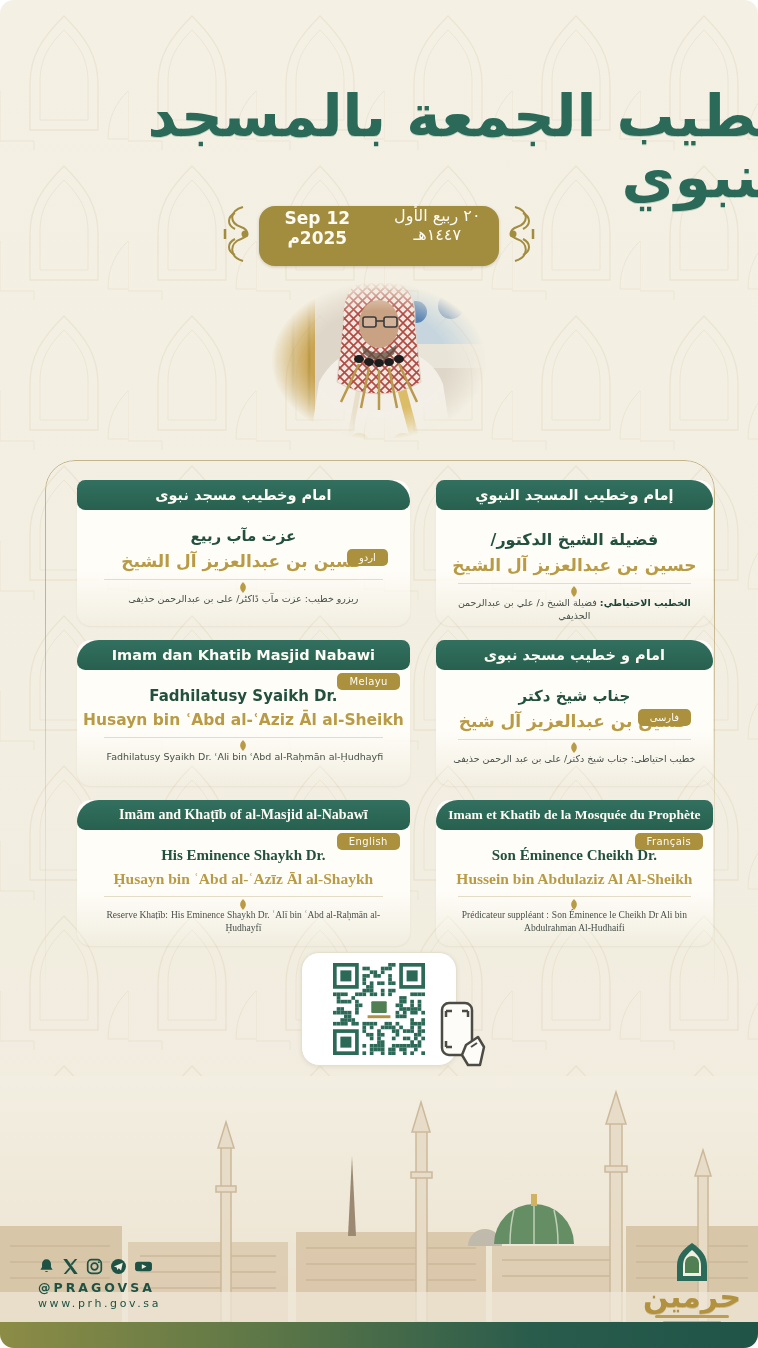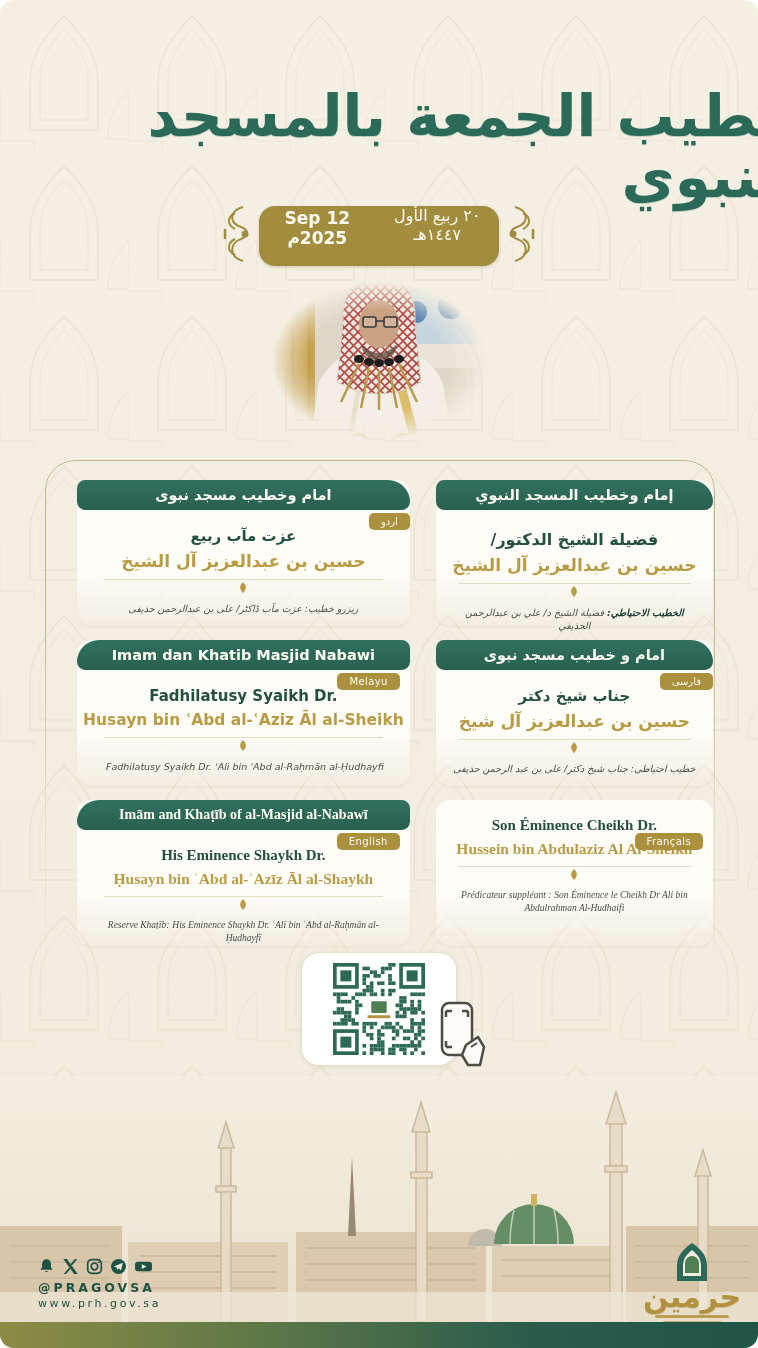--- a/index.html
+++ b/index.html
@@ -64,29 +64,29 @@
     background:linear-gradient(180deg,#32705f,#28604f);
     border-radius:9px 9px 9px 9px;white-space:nowrap;overflow:hidden;
   }
   .card--rtl{direction:rtl;}
   .card--rtl .card-header{border-radius:9px 24px 9px 9px;}
   .card--ltr .card-header{border-radius:24px 9px 9px 9px;}
   .lang-badge{
     position:absolute;top:33px;right:10px;background:#ab913e;color:#fcfaf2;
     font-size:10px;padding:3px 12px;border-radius:5px;letter-spacing:.4px;
   }
-  .card--rtl .lang-badge{right:0;left:auto;}
+  .card--rtl .lang-badge{right:22px;left:auto;margin-top:36px;}
   .card-honorific{margin:17px 8px 0;color:#23503f;font-weight:bold;font-size:15px;}
   .card--arabic .card-honorific{margin-top:20px;font-size:16px;}
   .card-name{margin:6px 6px 0;color:#b99b46;font-weight:bold;font-size:17px;white-space:nowrap;}
   .card--english .card-name,.card--french .card-name{font-size:15.5px;}
   .card--malay .card-name{font-size:15.5px;}
   .card-divider{position:relative;margin:8px auto 2px;width:84%;border-top:1px solid #e3dcc6;}
   .leaf{position:absolute;left:50%;top:-1px;transform:translateX(-50%);}
-  .card-reserve{margin:22px 14px 0;font-size:9.5px;color:#474f48;line-height:1.4;font-style:italic;}
+  .card-reserve{margin:12px 14px 0;font-size:9.5px;color:#474f48;line-height:1.4;}
   .reserve-label{margin-inline-end:3px;}
   .card--arabic .reserve-label{font-weight:bold;color:#1e4236;}
   .card--english .card-header,.card--english .card-honorific,.card--english .card-name,.card--english .card-reserve,
   .card--french .card-header,.card--french .card-honorific,.card--french .card-name,.card--french .card-reserve{
     font-family:"Liberation Serif",serif;
   }
   .card--french .card-header{font-size:13.5px;}
   .card--english .card-header{font-size:14px;}
 
   
@@ -265,20 +265,21 @@
       <div class="card-name">Ḥusayn bin ʿAbd al-ʿAzīz Āl al-Shaykh</div>
       <div class="card-divider">
           <span class="leaf"><svg width="12" height="12" viewBox="0 0 12 12">
               <path d="M6,0 C9,3 10.5,6.5 6,11 C1.5,6.5 3,3 6,0 Z" fill="#b99b46"></path>
             </svg></span>
         </div>
       <p class="card-reserve"><span class="reserve-label">Reserve Khaṭīb:</span><span>His Eminence Shaykh Dr. ʿAlī bin ʿAbd al-Raḥmān al-Ḥudhayfī</span></p>
     </div>
 
     <div class="card card--ltr card--french">
+      <div class="card-header">Imam et Khatib de la Mosquée du Prophète</div>
       <span class="lang-badge">Français</span>
       <div class="card-honorific">Son Éminence Cheikh Dr.</div>
       <div class="card-name">Hussein bin Abdulaziz Al Al-Sheikh</div>
       <div class="card-divider">
           <span class="leaf"><svg width="12" height="12" viewBox="0 0 12 12">
               <path d="M6,0 C9,3 10.5,6.5 6,11 C1.5,6.5 3,3 6,0 Z" fill="#b99b46"></path>
             </svg></span>
         </div>
       <p class="card-reserve"><span class="reserve-label">Prédicateur suppléant :</span><span>Son Éminence le Cheikh Dr Ali bin Abdulrahman Al-Hudhaifi</span></p>
     </div>

